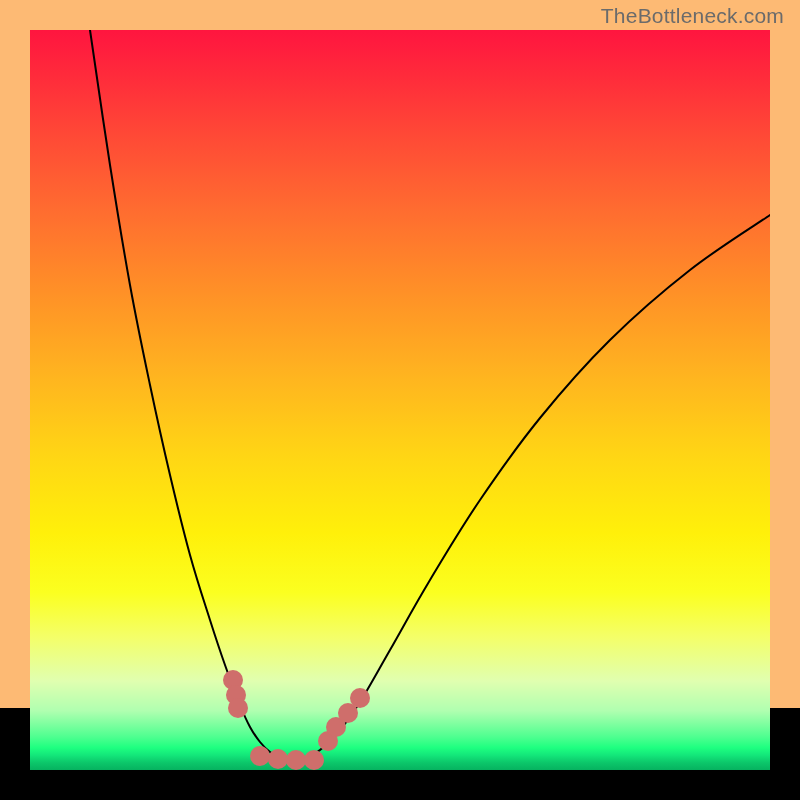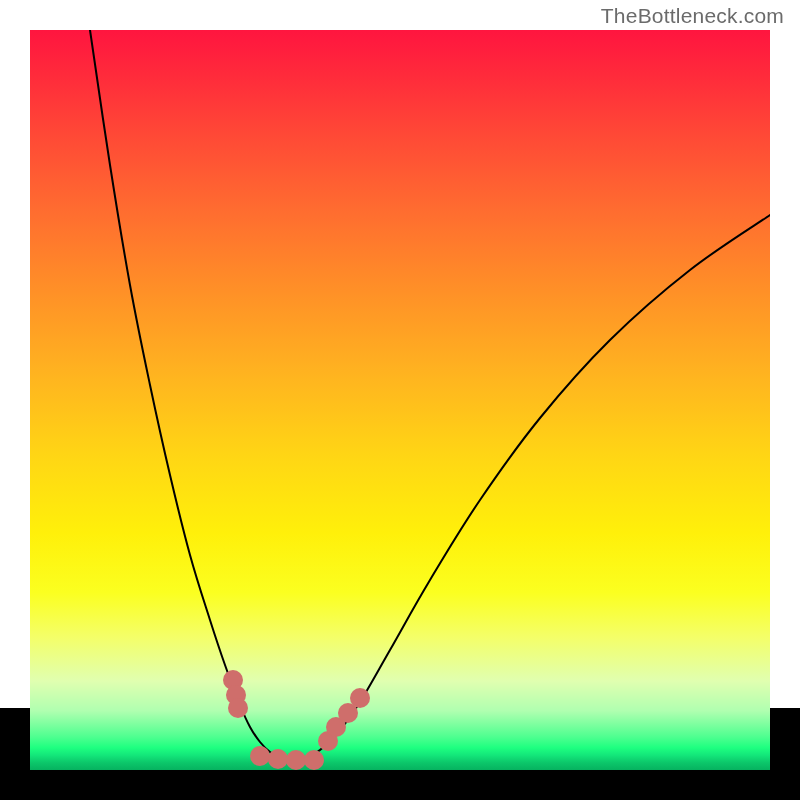--- a/index.html
+++ b/index.html
@@ -10,21 +10,21 @@
     background: #000;
     overflow: hidden;
     font-family: Arial, Helvetica, sans-serif;
   }
   .frame {
     position: absolute;
     left: 0;
     top: 0;
     width: 800px;
     height: 708px;
-    background: #ffffff;
+    background: #fdba74;
   }
   .plot-area {
     position: absolute;
     left: 30px;
     top: 30px;
     width: 740px;
     height: 740px;
     overflow: hidden;
   }
   .gradient {

